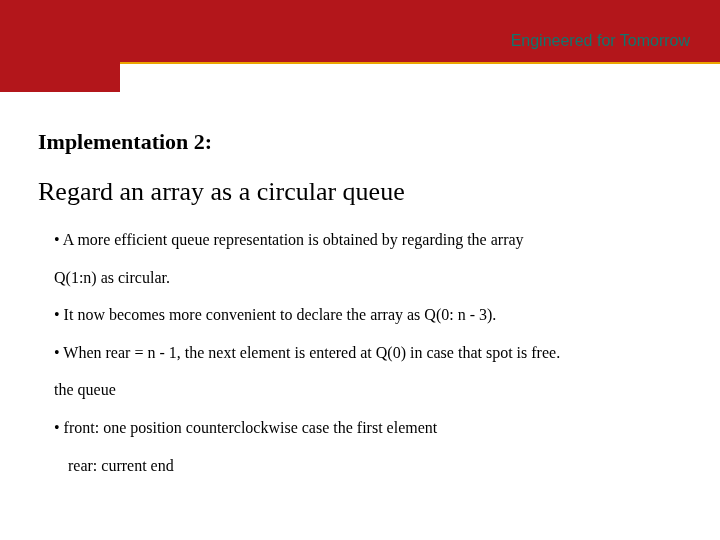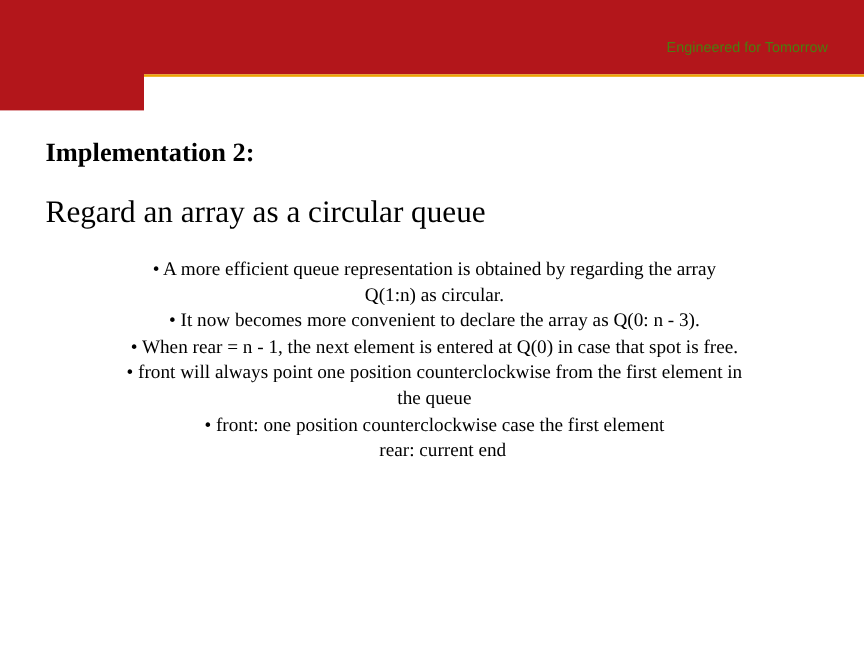--- a/index.html
+++ b/index.html
@@ -1,50 +1,49 @@
 <!DOCTYPE html>
 <html><head>
 <meta charset="utf-8">
 <style>
   * { margin: 0; padding: 0; box-sizing: border-box; }
   html, body { width: 720px; height: 540px; font-family: "Times New Roman", Times, serif; background: #fff; color: #000; }
   .slide { position: relative; width: 720px; height: 540px; overflow: hidden; }
 
   
   .top-red-bar { position: absolute; top: 0; left: 0; width: 720px; height: 62px; background: #b3161b; }
-  .tagline { position: absolute; top: 32px; right: 30px; color: #4d7c0f; font-family: Arial, Helvetica, sans-serif; font-size: 12px; }
+  .tagline { position: absolute; top: 32px; right: 30px; color: #0f766e; font-family: Arial, Helvetica, sans-serif; font-size: 16px; }
   .orange-line { position: absolute; top: 62px; left: 0; width: 720px; height: 2px; background: #eca400; }
   .corner-block { position: absolute; top: 0; left: 0; width: 120px; height: 92px; background: #b3161b; }
 
   
-  .content { position: absolute; top: 114px; left: 38px; width: 648px; }
+  .content { position: absolute; top: 129px; left: 38px; width: 648px; }
   .heading { font-size: 22px; font-weight: bold; margin-bottom: 22px; }
   .subheading { font-size: 26px; margin-bottom: 22px; }
   .bullets { font-size: 16px; line-height: 1.35; }
-  .bullets p { margin: 0; text-align: center; }
+  .bullets p { margin: 16px; }
   .indent-line { padding-left: 14px; }
 </style>
 </head>
 <body>
 
 <div class="slide">
 
   <div class="top-red-bar"></div>
   <div class="tagline">Engineered for Tomorrow</div>
   <div class="orange-line"></div>
   <div class="corner-block"></div>
 
   <div class="content">
     <div class="heading">Implementation 2:</div>
     <div class="subheading">Regard an array as a circular queue</div>
     <div class="bullets">
       <p>• A more efficient queue representation is obtained by regarding the array</p>
       <p>Q(1:n) as circular.</p>
       <p>• It now becomes more convenient to declare the array as Q(0: n - 3).</p>
       <p>• When rear = n - 1, the next element is entered at Q(0) in case that spot is free.</p>
-      <p>• front will always point one position counterclockwise from the first element in</p>
       <p>the queue</p>
       <p>• front:   one position counterclockwise case the first element</p>
       <p class="indent-line">rear:    current end</p>
     </div>
   </div>
 
 </div>
 
 </body></html>

